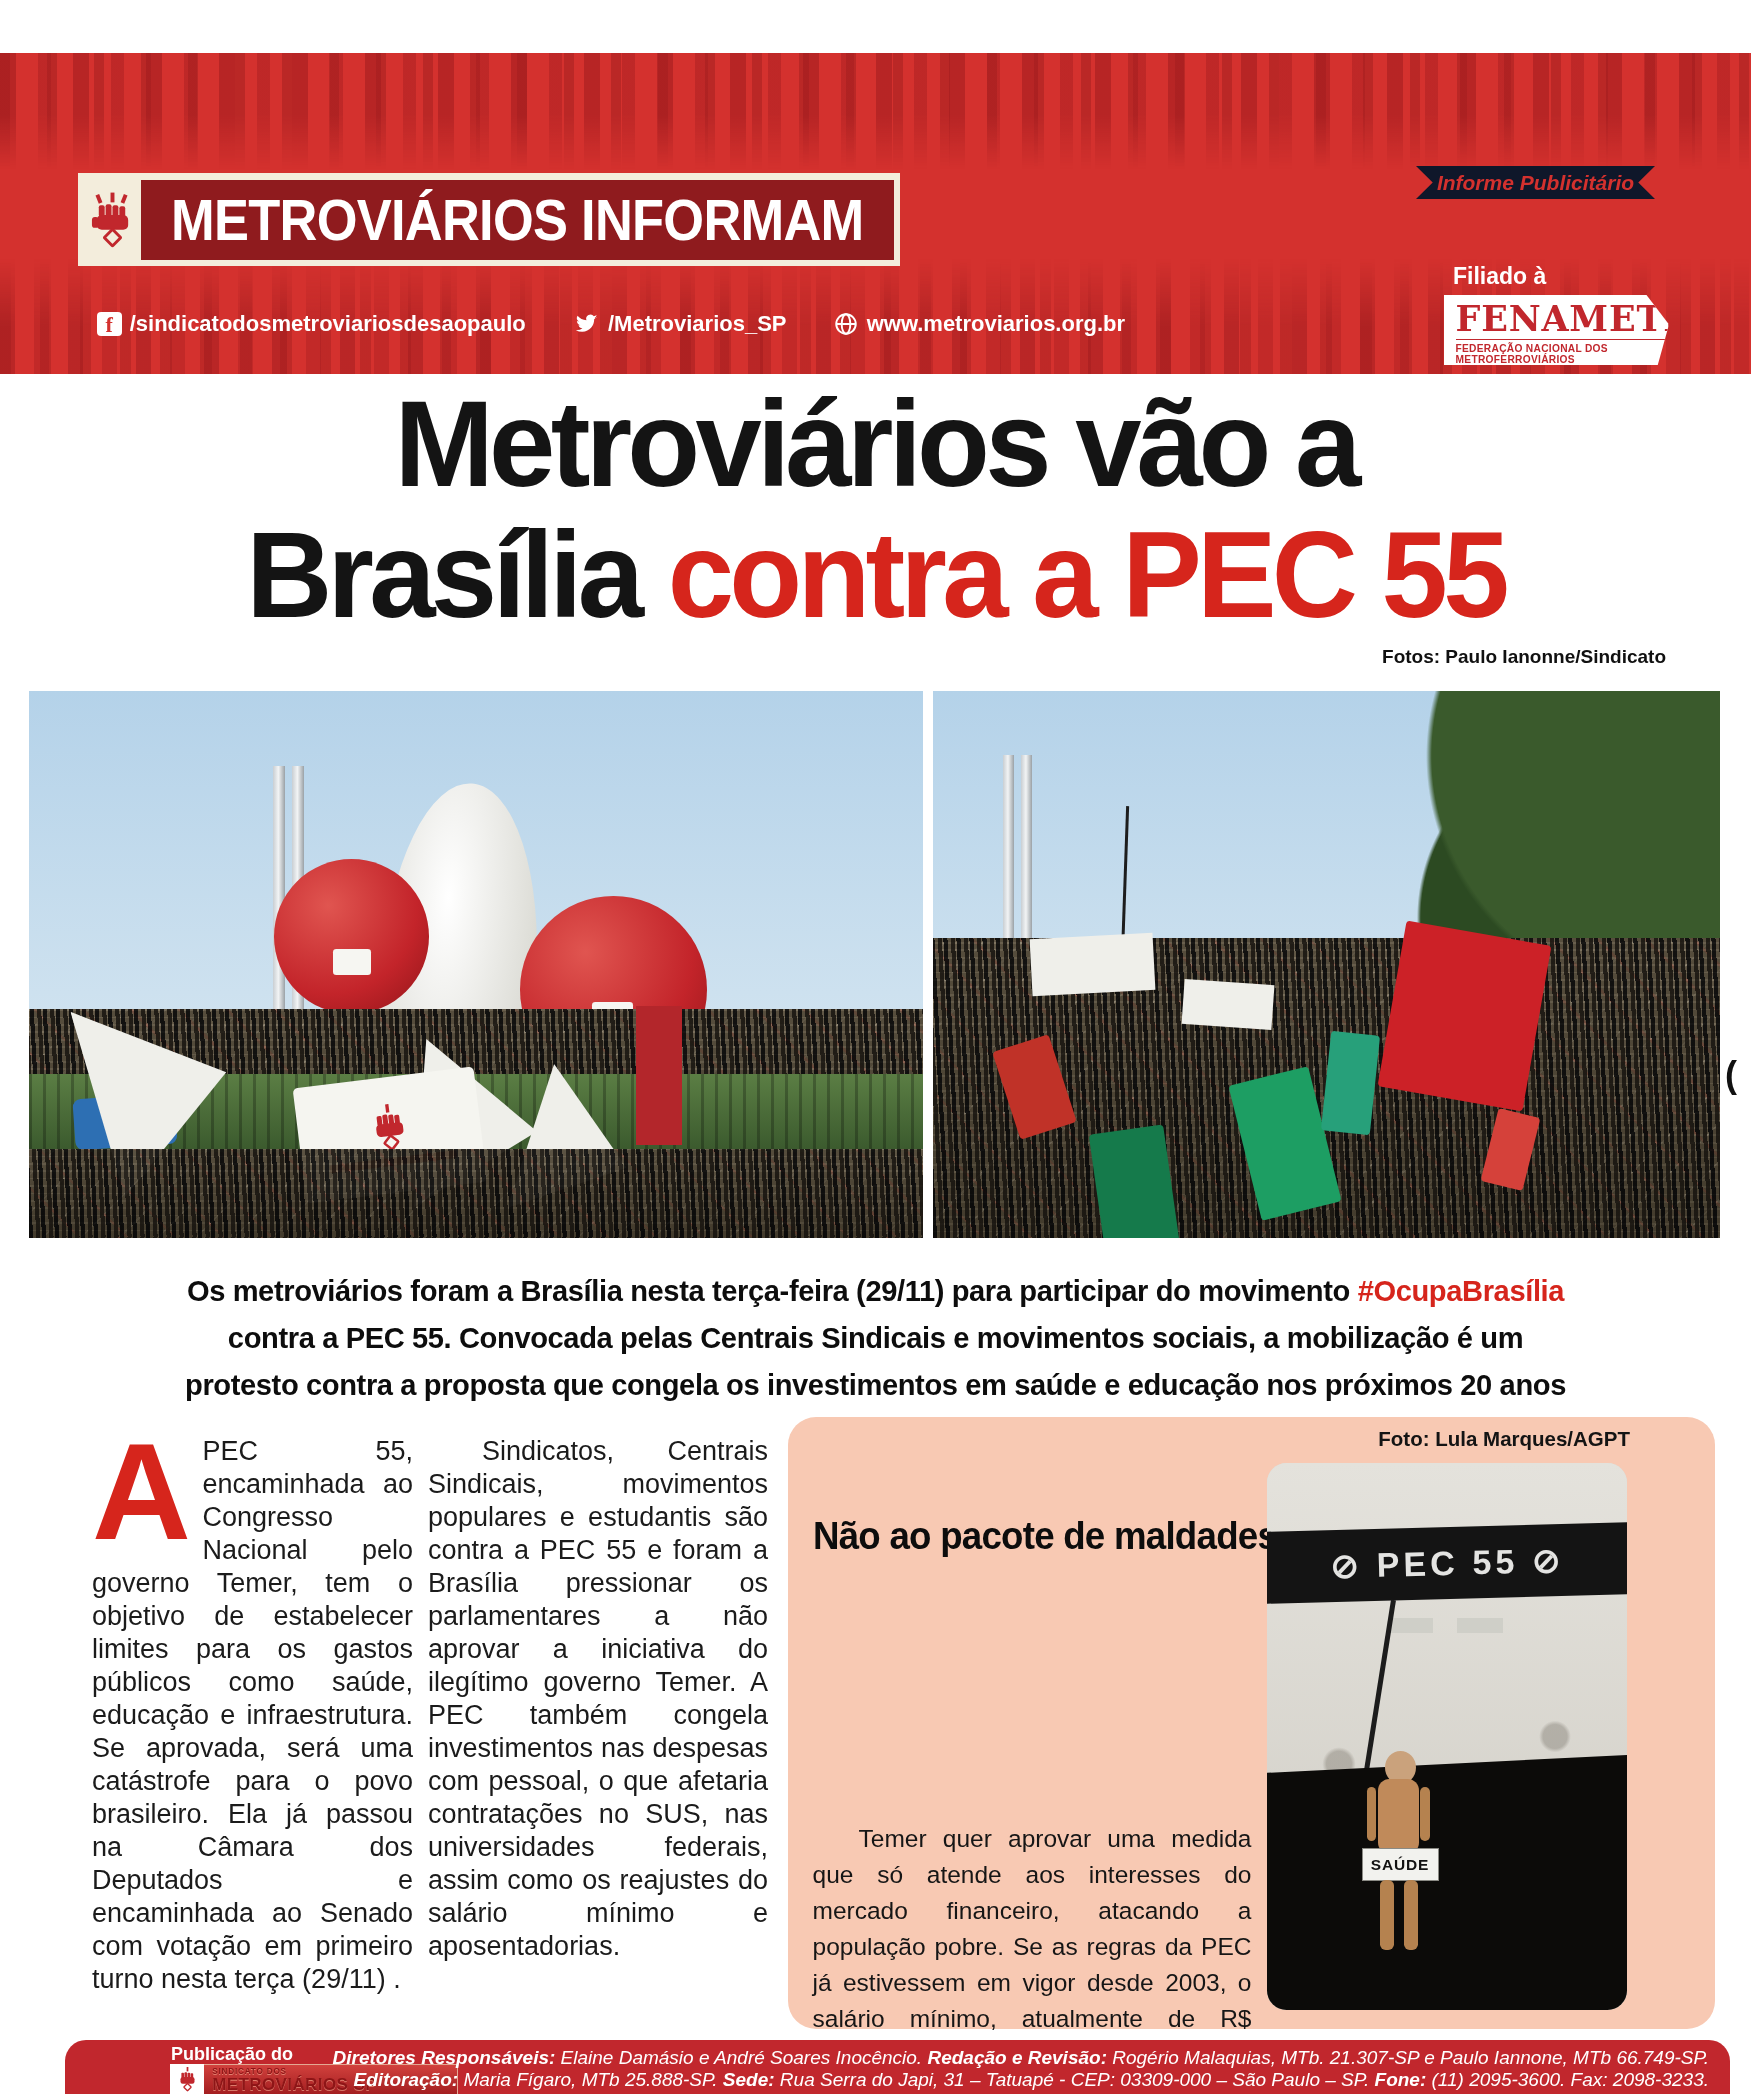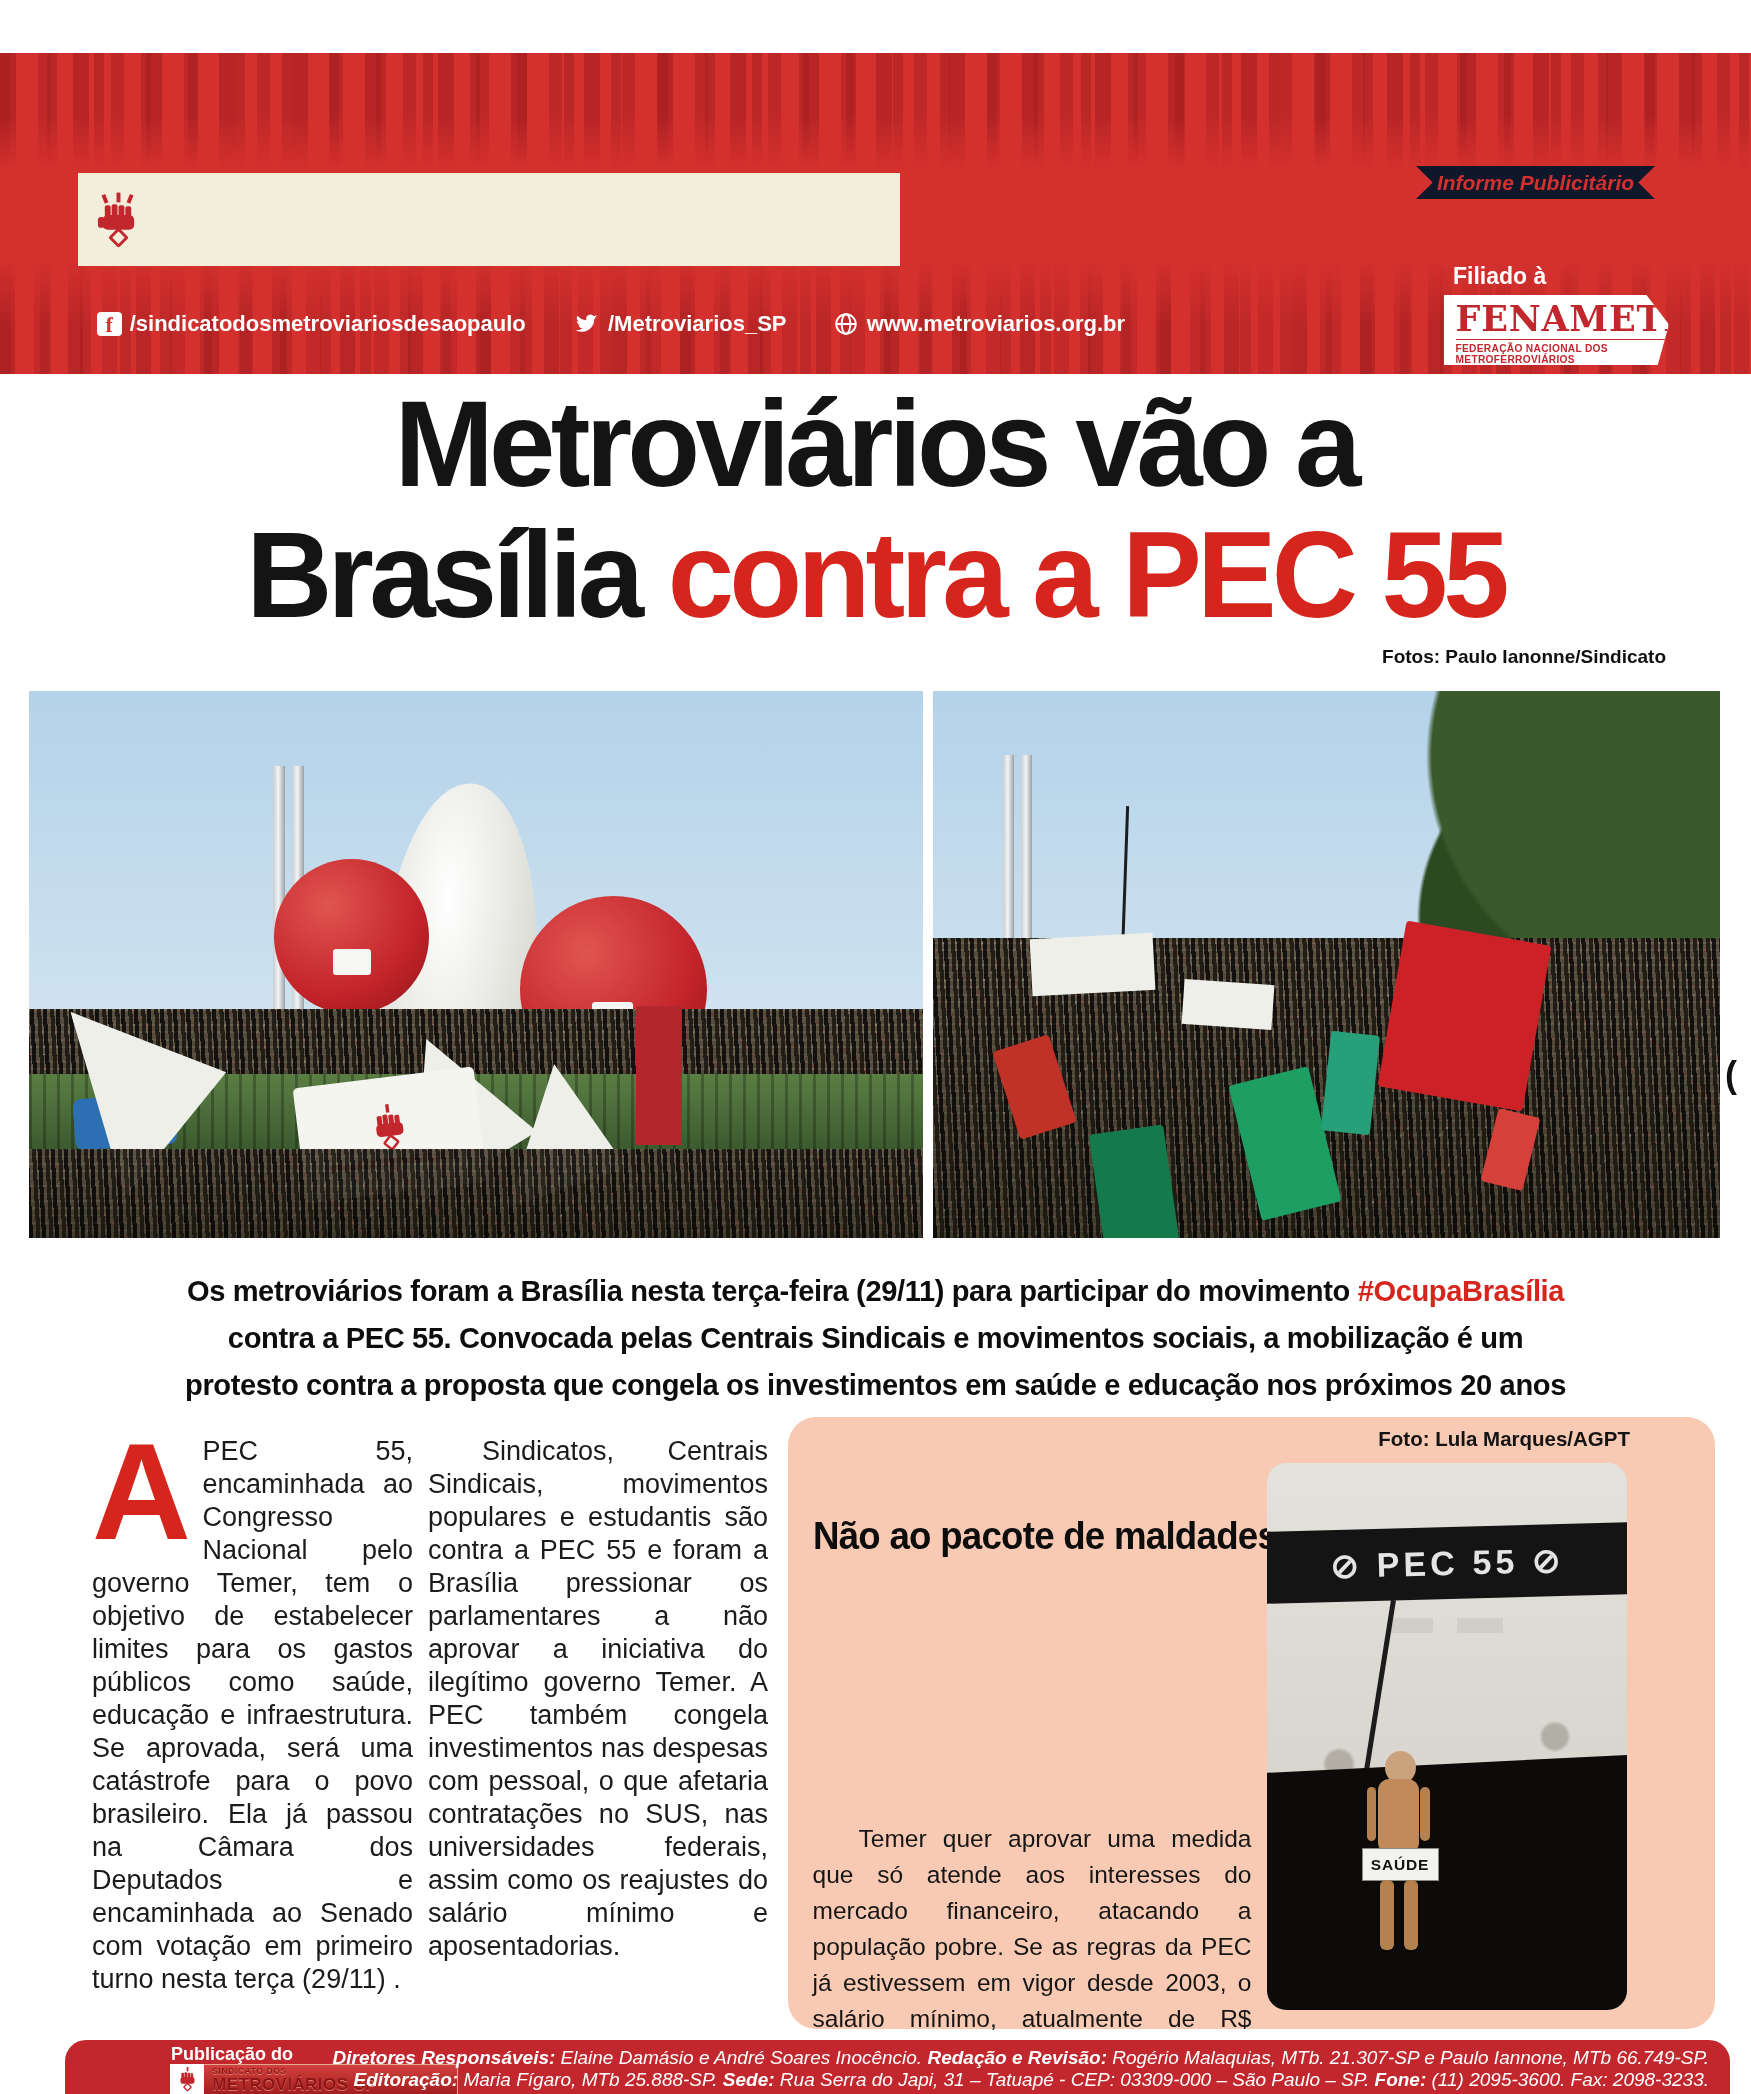--- a/index.html
+++ b/index.html
@@ -164,20 +164,23 @@
         <rect x="34" y="2" width="4" height="9" transform="rotate(22 36 6)"></rect>
         <rect x="10" y="13" width="6" height="12" rx="2"></rect>
         <rect x="17" y="12" width="6" height="13" rx="2"></rect>
         <rect x="24" y="13" width="6" height="12" rx="2"></rect>
         <rect x="31" y="14" width="6" height="11" rx="2"></rect>
         <rect x="8" y="23" width="32" height="15" rx="5"></rect>
         <rect x="3" y="25" width="7" height="11" rx="3"></rect>
         <rect x="18" y="40" width="12" height="12" rx="1" transform="rotate(45 24 46)" fill="none" stroke="currentColor" stroke-width="3"></rect>
       </svg>
     </div>
+    <div class="titleinner">
+      <span>METROVIÁRIOS INFORMAM</span>
+    </div>
   </div>
 
   <div class="informe">
     <span>Informe Publicitário</span>
   </div>
 
   <div class="social">
     <div class="socitem">
       <span class="fbicon">f</span>
       <span>/sindicatodosmetroviariosdesaopaulo</span>

